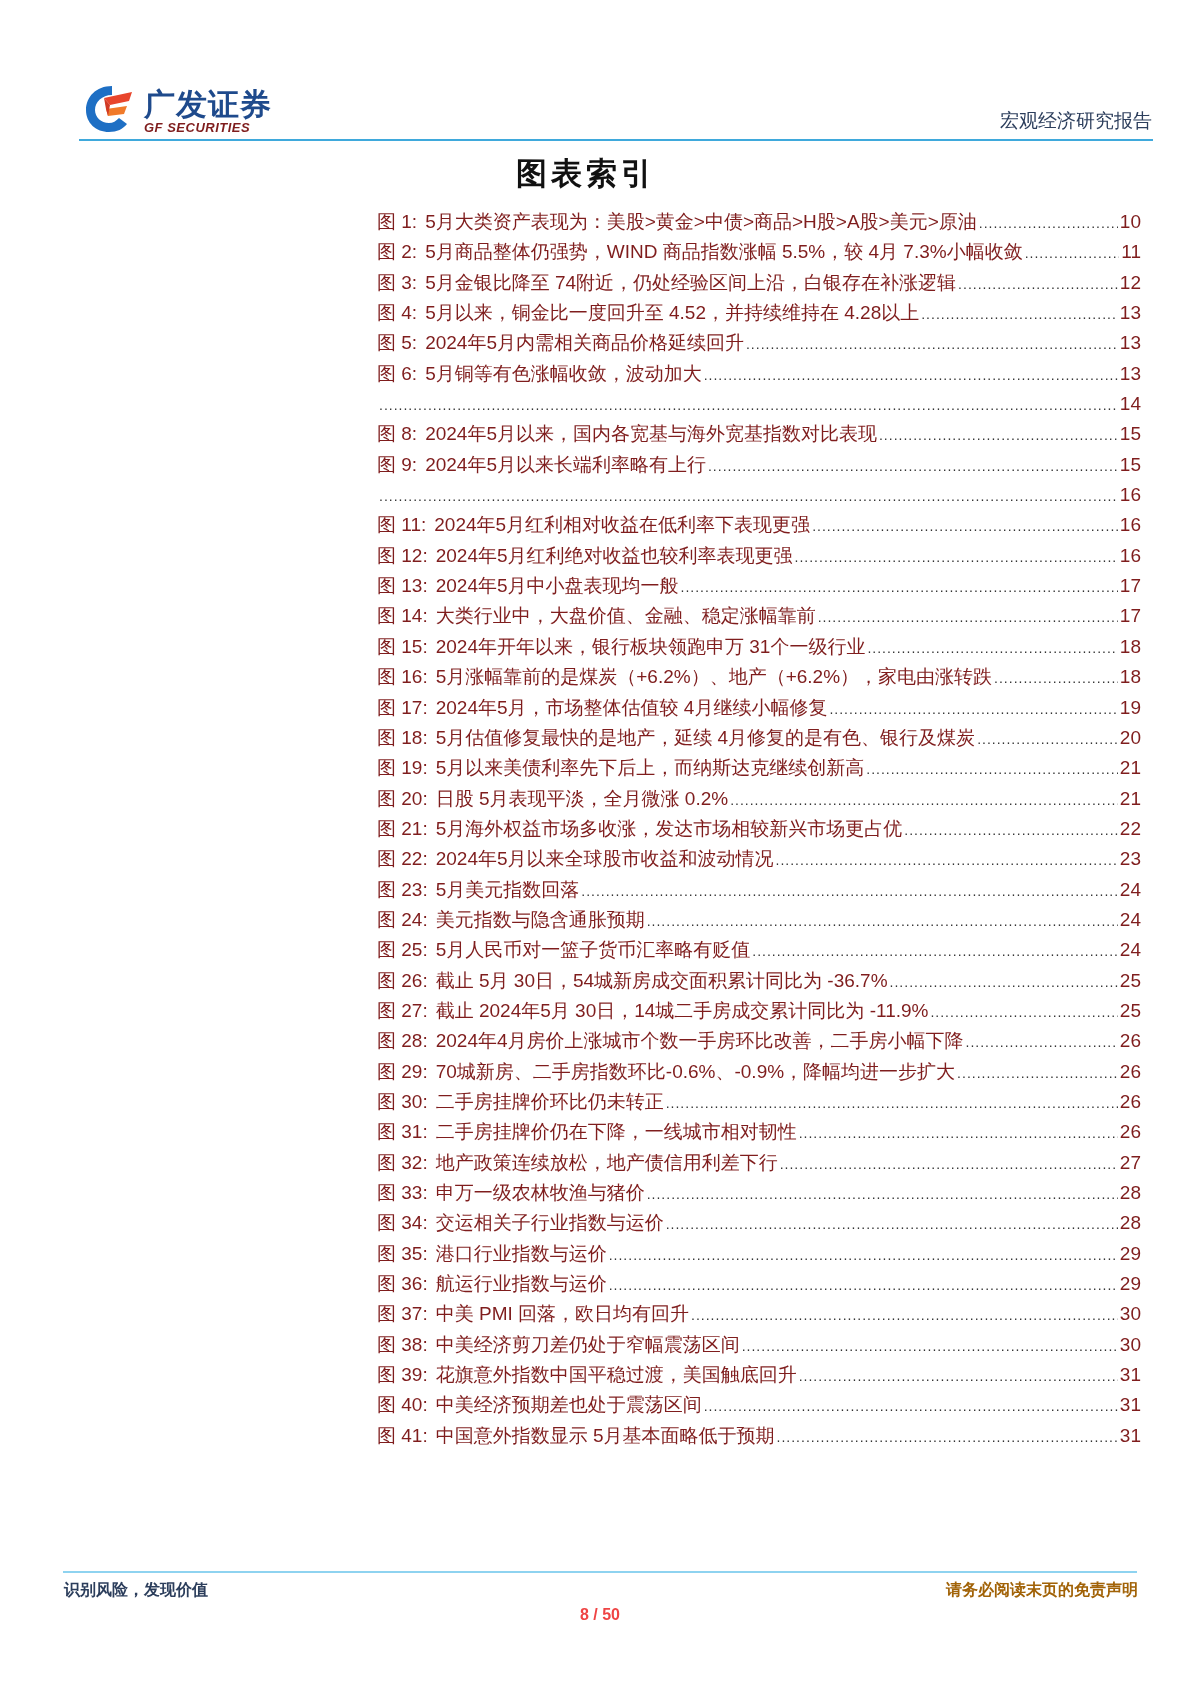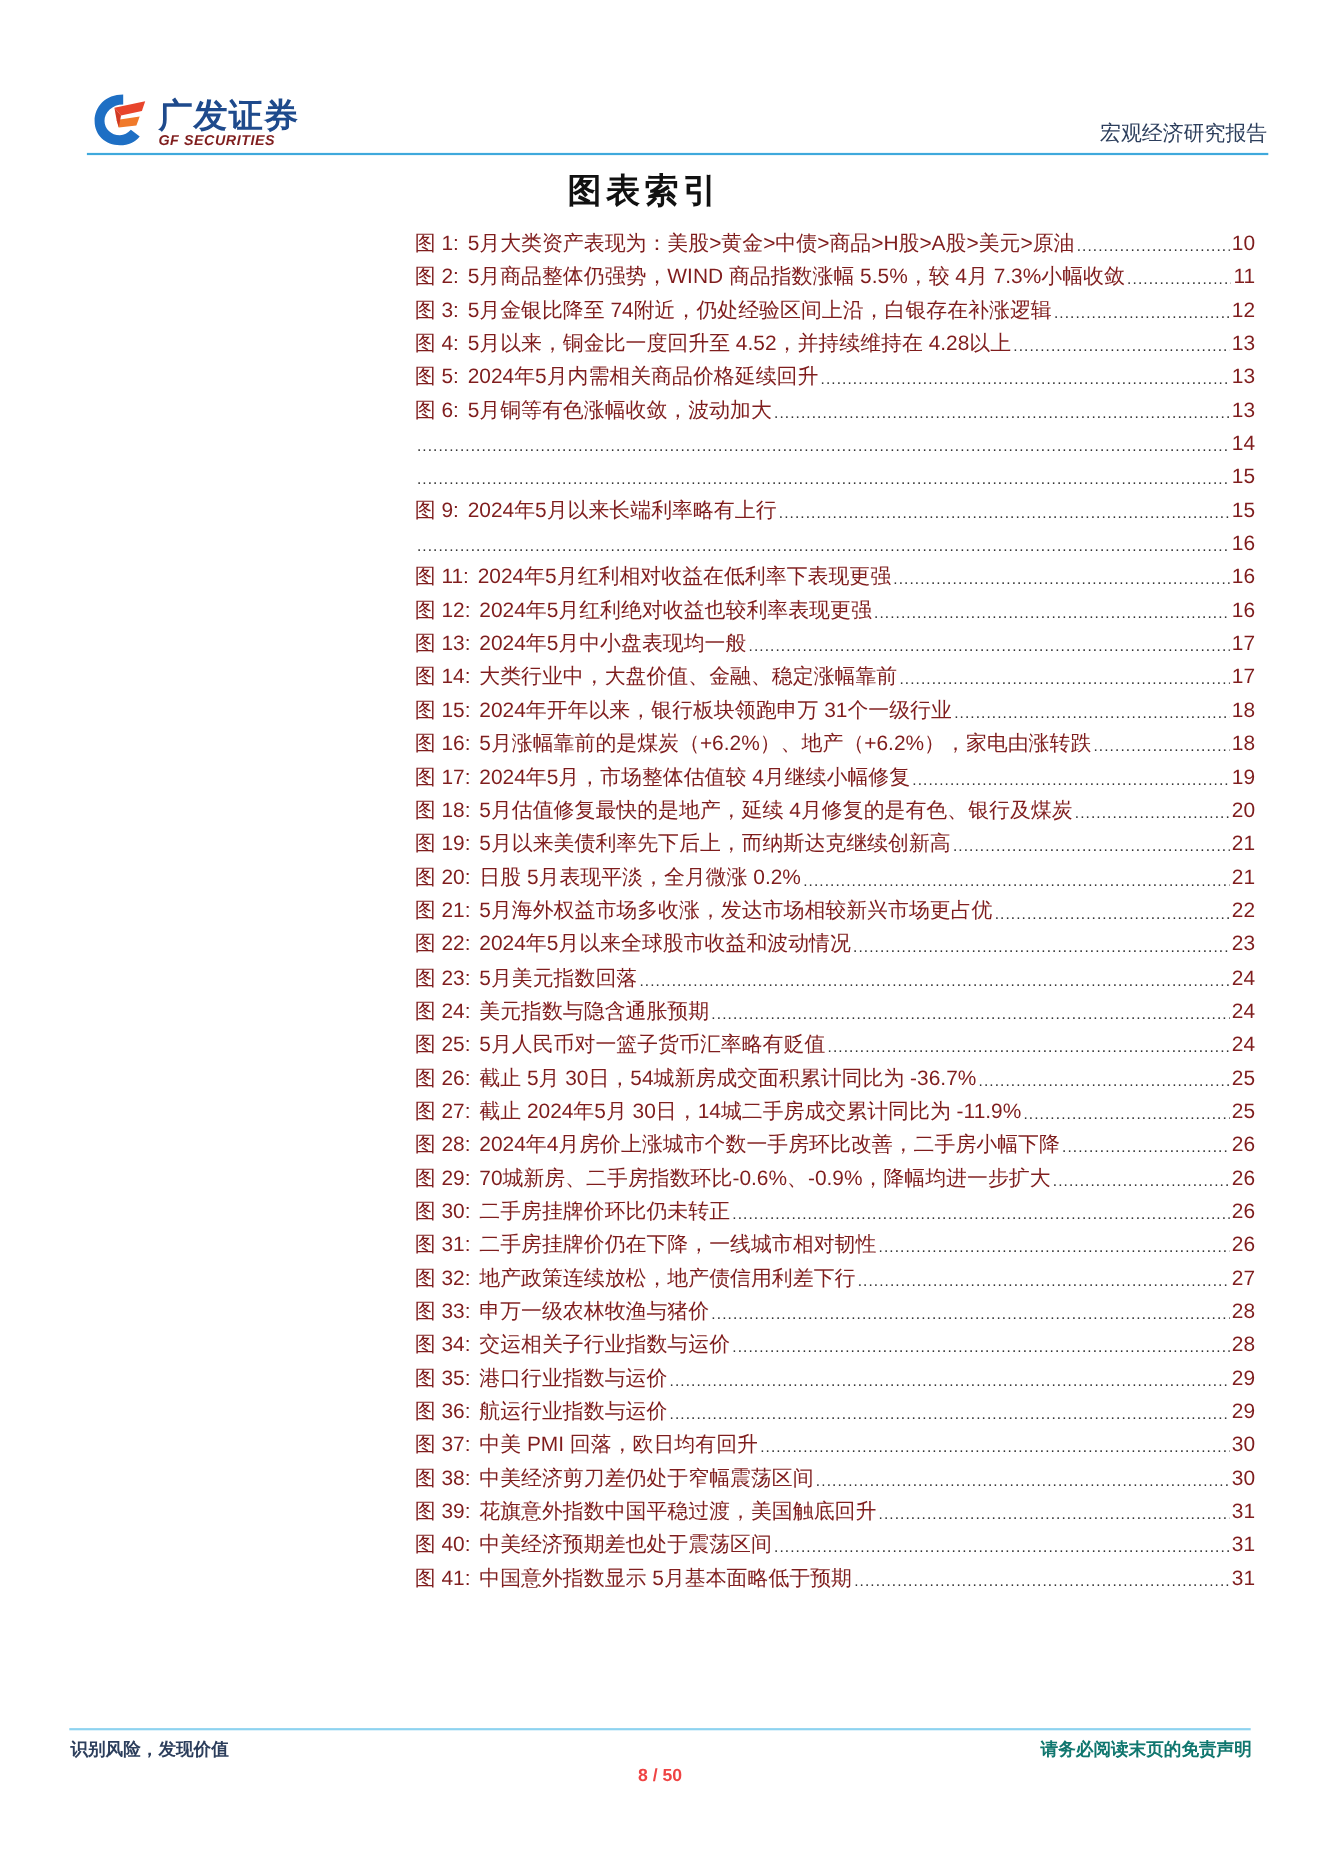--- a/index.html
+++ b/index.html
@@ -26,21 +26,21 @@
     .toc-label { flex: 0 0 auto; }
     .toc-num { margin-right: 8px; }
     .toc-leader { flex: 1 1 auto; overflow: hidden; margin: 0 2px; position: relative; height: 30px; }
     .toc-leader::after { content: "........................................................................................................................................................................................................................................................................";
                           position: absolute; left: 0; bottom: 7px; font-size: 14px; letter-spacing: 1px; color: #333; line-height: 1; }
     .toc-page { flex: 0 0 auto; text-align: right; }
 
     .footer-rule { position: absolute; left: 63px; top: 1571px; width: 1074px; height: 2px; background: #8ed3f0; }
     .footer-left { position: absolute; left: 64px; top: 1580px; font-size: 16px; font-weight: bold; color: #2c3e5c;
                    font-family: "DejaVu Sans", sans-serif; white-space: nowrap; }
-    .footer-right { position: absolute; right: 62px; top: 1580px; font-size: 16px; font-weight: bold; color: #0f766e;
+    .footer-right { position: absolute; right: 62px; top: 1580px; font-size: 16px; font-weight: bold; color: #a16207;
                     font-family: Liberation Serif, serif; white-space: nowrap; }
     .page-number { position: absolute; left: 0; width: 1200px; top: 1606px; text-align: center;
                    font-size: 16px; font-weight: bold; color: #ef4444; }
   </style>
 </head>
 <body>
 
 <div class="header">
   <div class="logo">
     <svg class="logo-mark" viewBox="0 0 52 52" width="52" height="52">
@@ -87,20 +87,21 @@
     <div class="toc-row">
       <span class="toc-label"><span class="toc-num">图 6:</span><span class="toc-text">5月铜等有色涨幅收敛，波动加大</span></span>
       <span class="toc-leader"></span>
       <span class="toc-page">13</span>
     </div>
     <div class="toc-row">
       <span class="toc-leader"></span>
       <span class="toc-page">14</span>
     </div>
     <div class="toc-row">
+      <span class="toc-label"><span class="toc-num">图 8:</span><span class="toc-text">2024年5月以来，国内各宽基与海外宽基指数对比表现</span></span>
       <span class="toc-leader"></span>
       <span class="toc-page">15</span>
     </div>
     <div class="toc-row">
       <span class="toc-label"><span class="toc-num">图 9:</span><span class="toc-text">2024年5月以来长端利率略有上行</span></span>
       <span class="toc-leader"></span>
       <span class="toc-page">15</span>
     </div>
     <div class="toc-row">
       <span class="toc-leader"></span>

